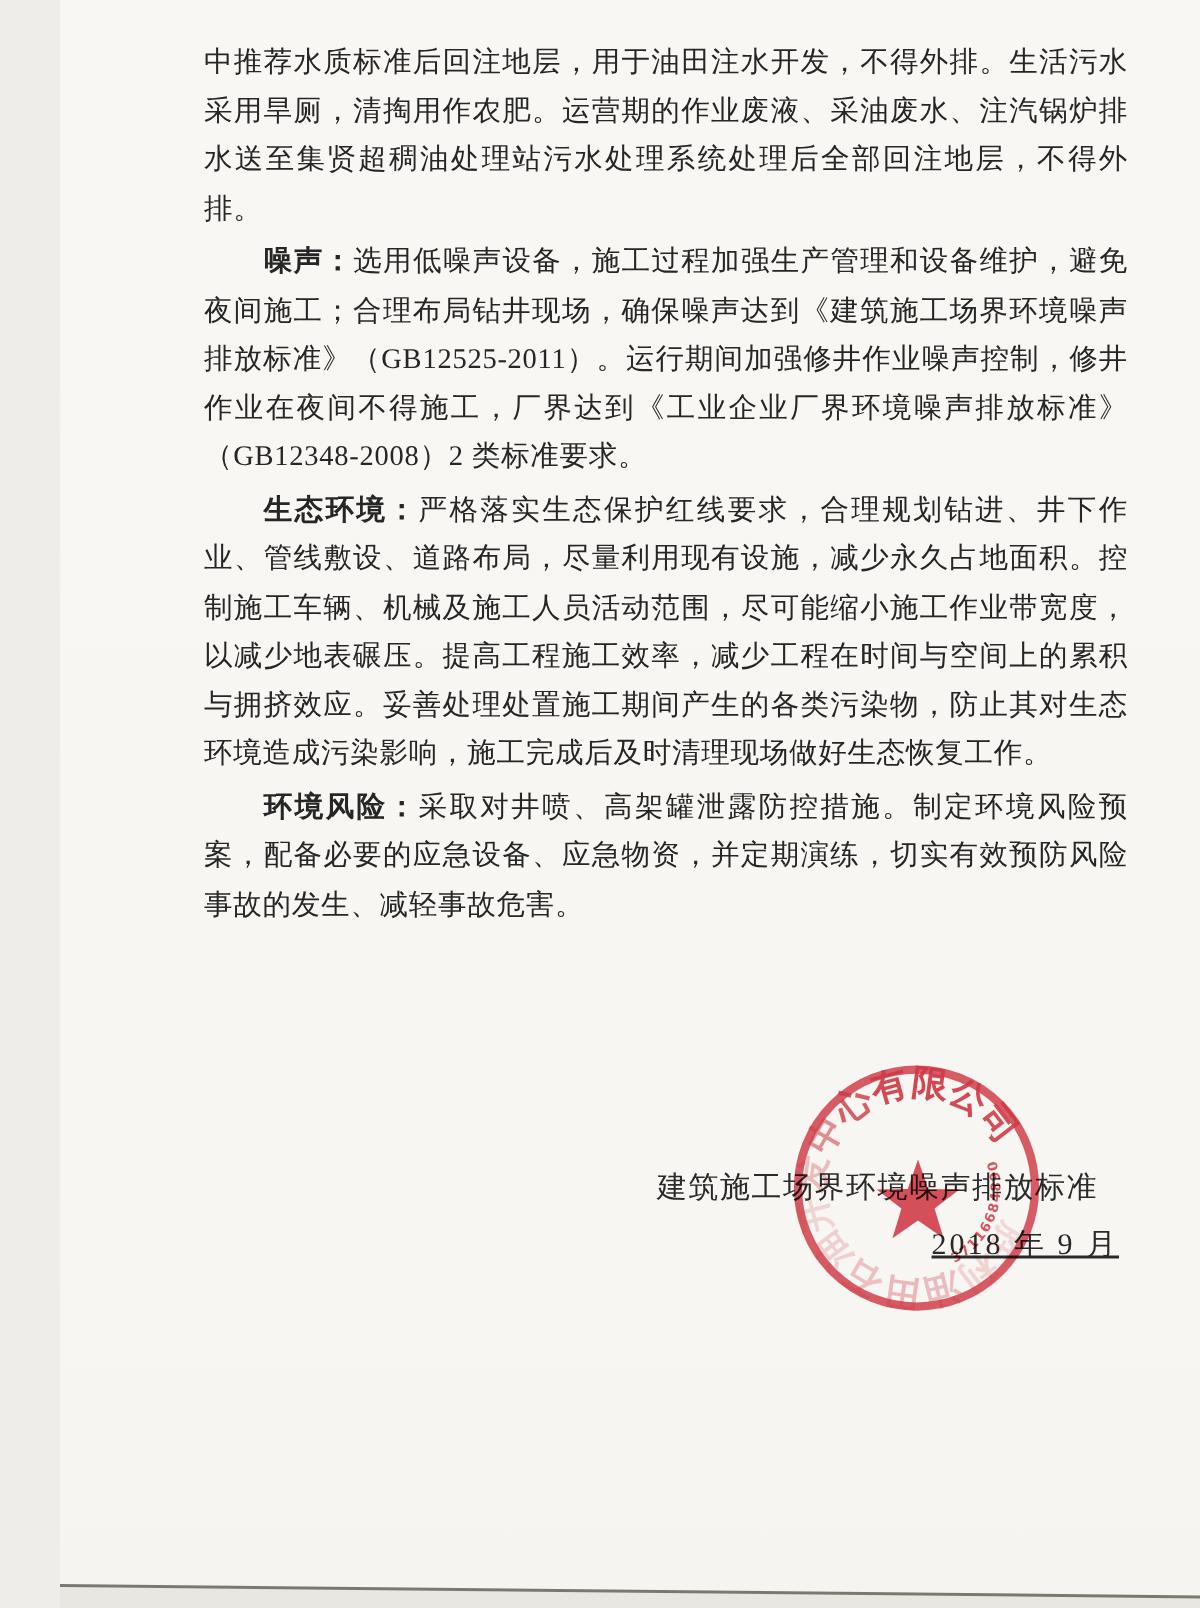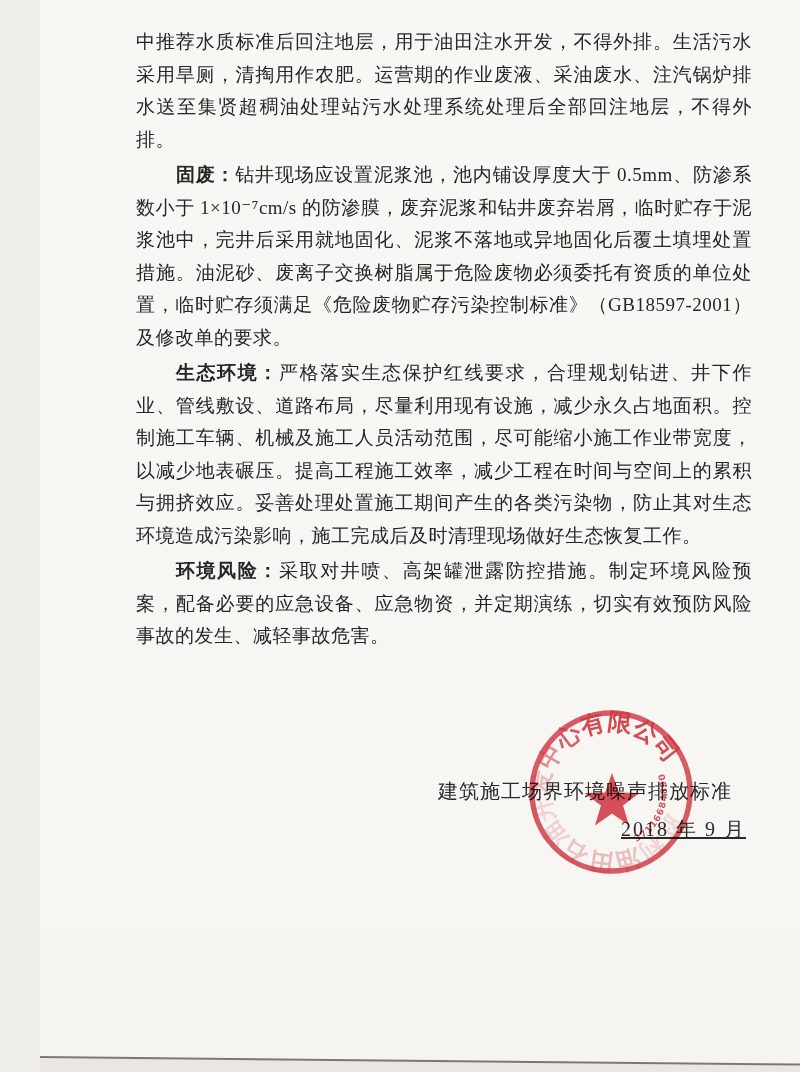--- a/index.html
+++ b/index.html
@@ -42,21 +42,21 @@
     position:absolute;left:0;top:1048px;width:800px;height:24px;
   }
 </style>
 </head>
 <body>
 
 <div class="page">
 
   <div class="body-text">
     <p><span class="lead"></span><span>中推荐水质标准后回注地层，用于油田注水开发，不得外排。生活污水采用旱厕，清掏用作农肥。运营期的作业废液、采油废水、注汽锅炉排水送至集贤超稠油处理站污水处理系统处理后全部回注地层，不得外排。</span></p>
-    <p class="indent"><span class="lead">固废：</span><span>钻井现场应设置泥浆池，池内铺设厚度大于 0.5mm、防渗系数小于 1×10⁻⁷cm/s 的防渗膜，废弃泥浆和钻井废弃岩屑，临时贮存于泥浆池中，完井后采用就地固化、泥浆不落地或异地固化后覆土填埋处置措施。油泥砂、废离子交换树脂属于危险废物必须委托有资质的单位处置，临时贮存须满足《危险废物贮存污染控制标准》（GB18597-2001）及修改单的要求。</span></p>
+    <p class="indent"><span class="lead">噪声：</span><span>选用低噪声设备，施工过程加强生产管理和设备维护，避免夜间施工；合理布局钻井现场，确保噪声达到《建筑施工场界环境噪声排放标准》（GB12525-2011）。运行期间加强修井作业噪声控制，修井作业在夜间不得施工，厂界达到《工业企业厂界环境噪声排放标准》（GB12348-2008）2 类标准要求。</span></p>
     <p class="indent"><span class="lead">生态环境：</span><span>严格落实生态保护红线要求，合理规划钻进、井下作业、管线敷设、道路布局，尽量利用现有设施，减少永久占地面积。控制施工车辆、机械及施工人员活动范围，尽可能缩小施工作业带宽度，以减少地表碾压。提高工程施工效率，减少工程在时间与空间上的累积与拥挤效应。妥善处理处置施工期间产生的各类污染物，防止其对生态环境造成污染影响，施工完成后及时清理现场做好生态恢复工作。</span></p>
     <p class="indent"><span class="lead">环境风险：</span><span>采取对井喷、高架罐泄露防控措施。制定环境风险预案，配备必要的应急设备、应急物资，并定期演练，切实有效预防风险事故的发生、减轻事故危害。</span></p>
   </div>
 
   <div class="sig-company">建筑施工场界环境噪声排放标准</div>
   <div class="sig-date">2018 年 9 月</div>
 
   <svg class="seal" viewBox="0 0 192 192" width="192" height="192">
     <g>
         <circle cx="96" cy="92" r="79" fill="none" stroke="#d63a48" stroke-width="5.5" opacity="0.82"></circle>

